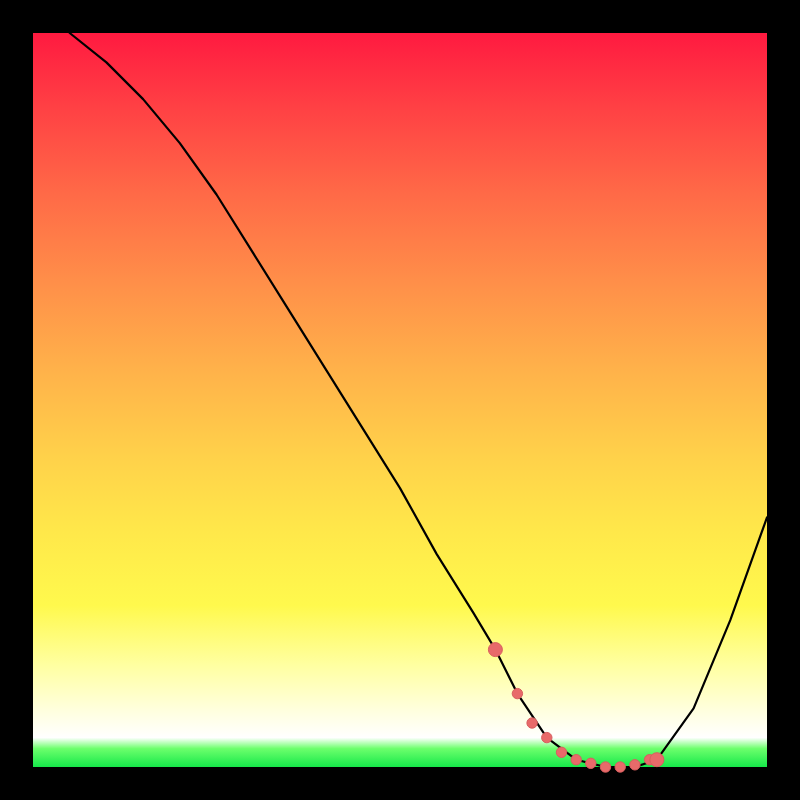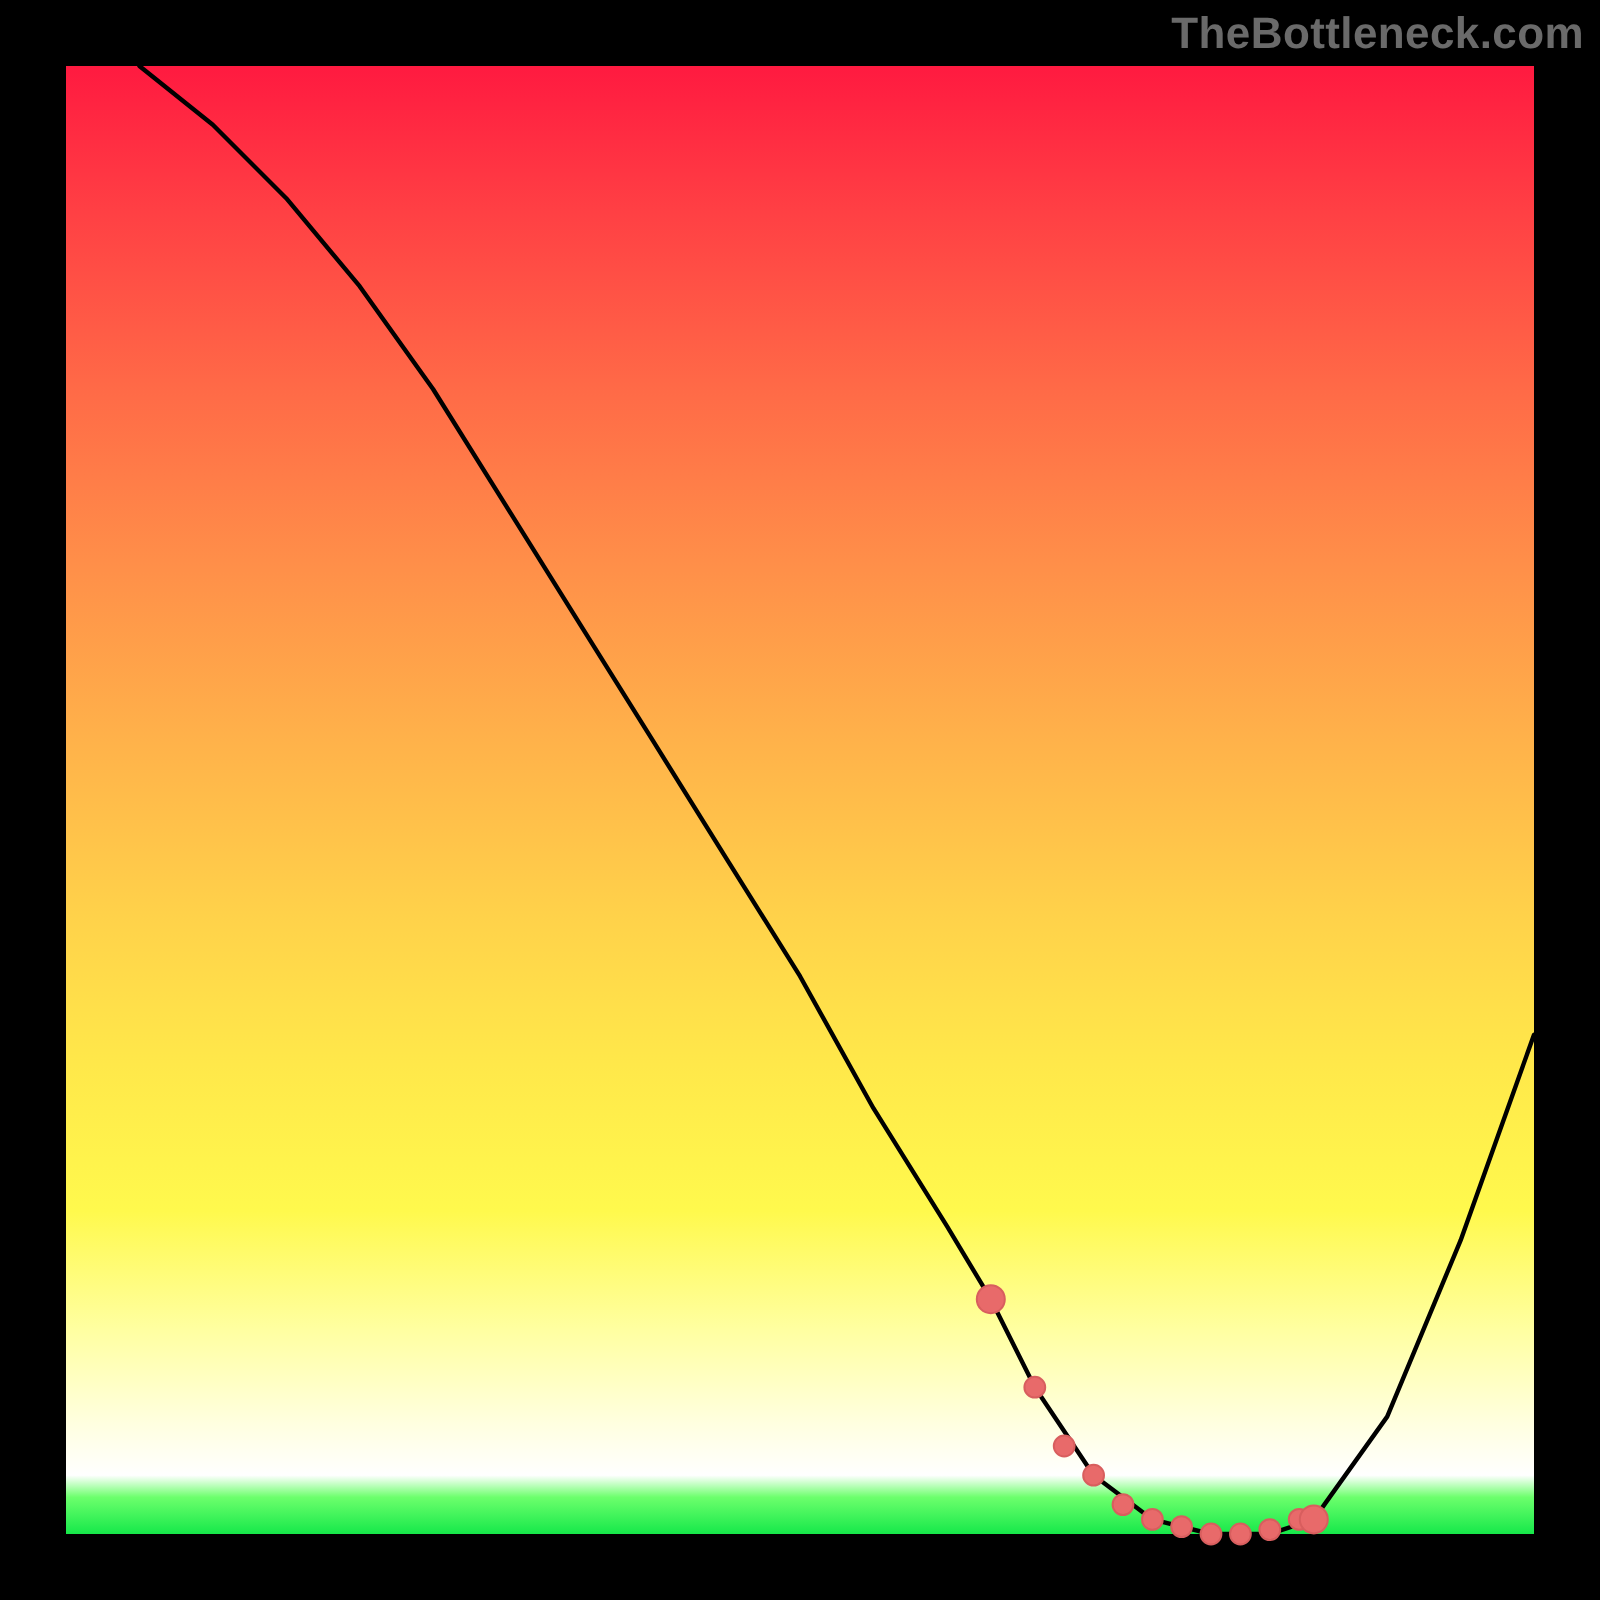--- a/index.html
+++ b/index.html
@@ -55,21 +55,20 @@
     top: 0;
     width: 734px;
     height: 734px;
     overflow: visible;
   }
 </style>
 </head>
 <body>
 
 <div class="frame">
-  <div class="watermark">TheBottleneck.com</div>
 
   <div class="plot">
     <svg class="curve" viewBox="0 0 734 734">
       <path id="curve-path" fill="none" stroke="#000000" stroke-width="2.2" stroke-linecap="round" stroke-linejoin="round" d="M36.7 0.0 L73.4 29.4 L110.1 66.1 L146.8 110.1 L183.5 161.5 L220.2 220.2 L256.9 278.9 L293.6 337.6 L330.3 396.4 L367.0 455.1 L403.7 521.1 L440.4 579.9 L462.4 616.6 L484.4 660.6 L513.8 704.6 L543.2 726.7 L572.5 734.0 L601.9 734.0 L623.9 726.7 L660.6 675.3 L697.3 587.2 L734.0 484.4"></path>
       <g id="markers-group">
           <circle cx="462.4" cy="616.6" r="7" fill="#e86a6a" stroke="#d85e5e" stroke-width="1"></circle>
           <circle cx="484.4" cy="660.6" r="5.2" fill="#e86a6a" stroke="#d85e5e" stroke-width="1"></circle>
           <circle cx="499.1" cy="690.0" r="5.2" fill="#e86a6a" stroke="#d85e5e" stroke-width="1"></circle>
           <circle cx="513.8" cy="704.6" r="5.2" fill="#e86a6a" stroke="#d85e5e" stroke-width="1"></circle>
           <circle cx="528.5" cy="719.3" r="5.2" fill="#e86a6a" stroke="#d85e5e" stroke-width="1"></circle>

